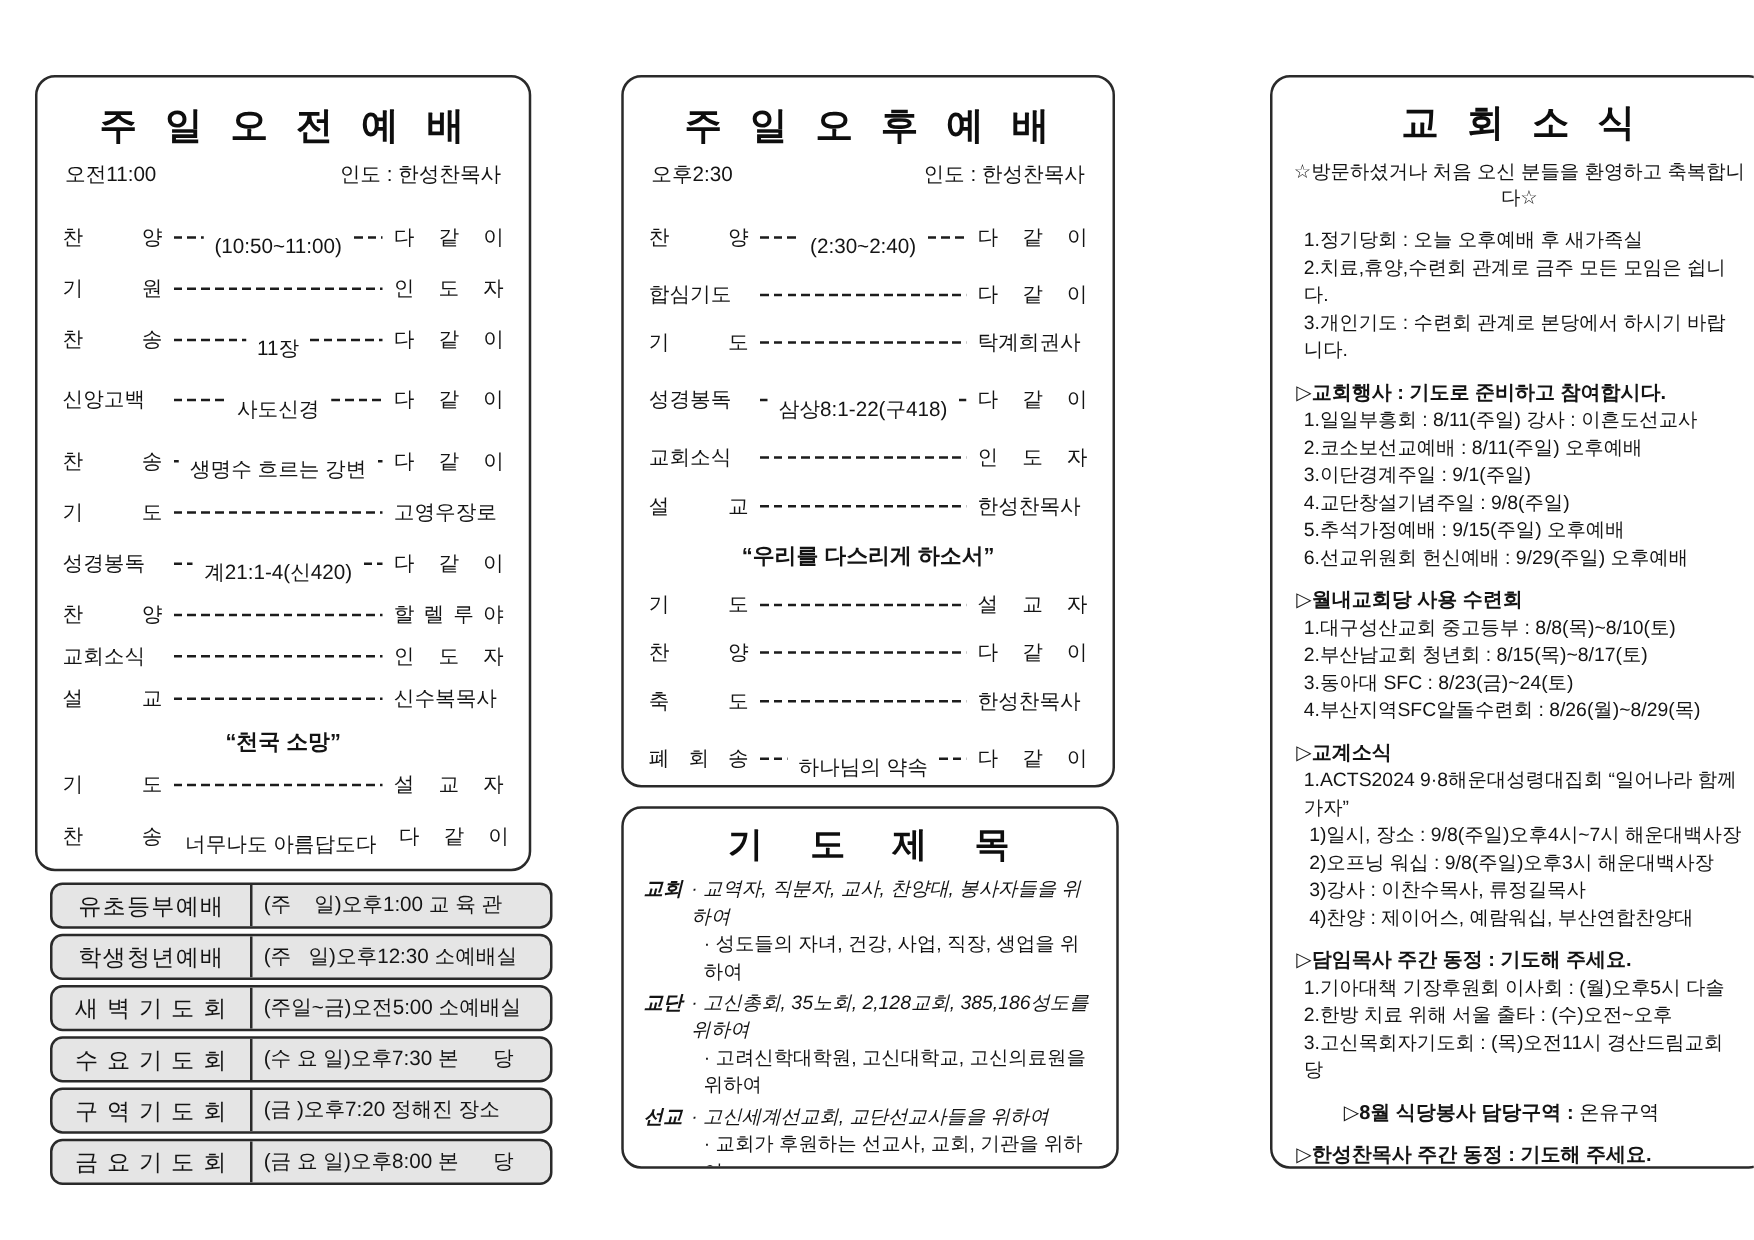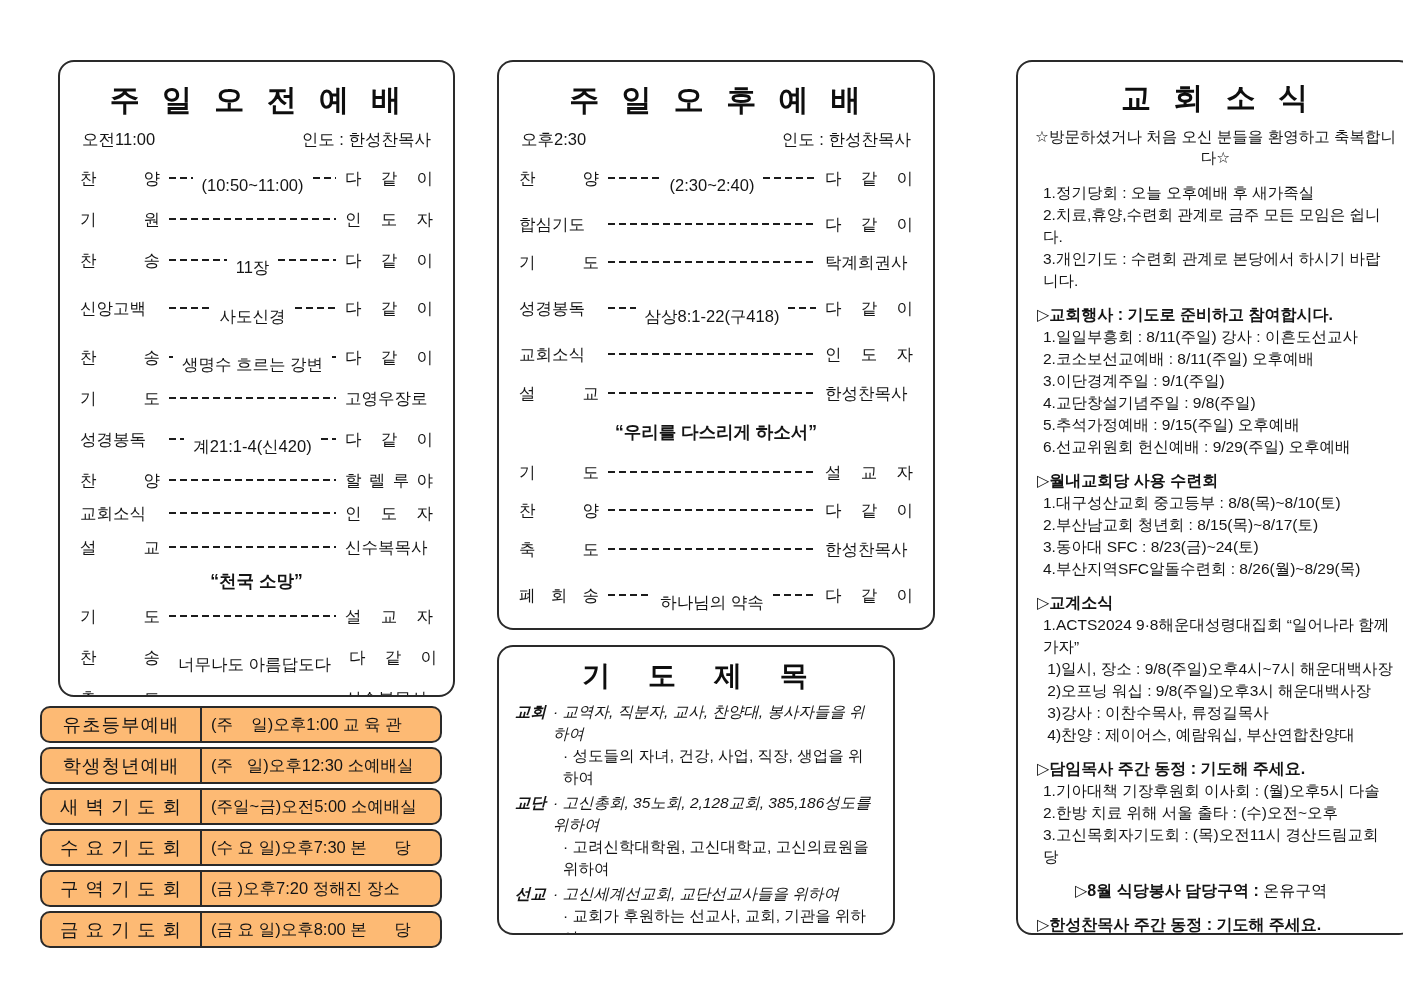--- a/index.html
+++ b/index.html
@@ -9,40 +9,40 @@
     -webkit-font-smoothing:antialiased;
   }
   .panel{
     position:absolute;background:#fff;border:2px solid #2a2a2a;border-radius:16px;
     box-sizing:border-box;overflow:hidden;
   }
   .panel-title{
     text-align:center;font-weight:bold;font-size:30px;letter-spacing:2px;word-spacing:10px;
     margin:10px 0 8px;color:#0e0e0e;
   }
-  .svc-head{display:flex;justify-content:space-between;font-size:16.5px;padding:0 6px;margin-bottom:0;}
+  .svc-head{display:flex;justify-content:space-between;font-size:16.5px;padding:0 6px;margin-bottom:12px;}
   .rows{display:flex;flex-direction:column;padding:8px 4px 0;}
   #morning-rows{gap:11.5px;}
   #afternoon-rows{gap:16.5px;}
   .svc-row{display:flex;align-items:center;font-size:16.5px;line-height:22px;}
   .svc-label{flex:0 0 80px;white-space:pre;text-align:justify;text-align-last:justify;}
   .svc-right{flex:0 0 88px;white-space:pre;text-align:justify;text-align-last:justify;}
   .svc-center{white-space:pre;flex:0 0 auto;margin-top:15px;}
   .dash{
     flex:1 1 auto;height:2px;margin:0 9px;align-self:center;
     background:repeating-linear-gradient(90deg,#1c1c1c 0 7px,transparent 7px 11px);
   }
   .sermon-title{text-align:center;font-weight:bold;font-size:17.5px;line-height:22px;margin:1px 0;}
   .svc-note{text-align:center;font-size:16.5px;line-height:22px;margin-top:3px;}
 
   
   #schedule{position:absolute;left:40px;top:706px;width:402px;}
   .sched-row{
     display:flex;border:2px solid #2a2a2a;border-radius:10px;height:33px;margin-bottom:4px;
-    box-sizing:content-box;background:#fdba74;align-items:stretch;overflow:hidden;
+    box-sizing:content-box;background:#e5e5e5;align-items:stretch;overflow:hidden;
   }
   .sched-name{
     flex:0 0 158px;border-right:2px solid #2a2a2a;font-size:18.5px;line-height:33px;
     text-align:center;white-space:pre;letter-spacing:1px;
   }
   .sched-detail{flex:1;font-size:16.5px;line-height:33px;white-space:pre;padding-left:9px;}
 
   
   .pt-item{font-size:15.5px;line-height:22px;margin-bottom:3px;padding:0 2px;}
   .pt-l1{display:flex;font-style:italic;}
@@ -51,22 +51,22 @@
 
   
   #news-body{padding:0 4px;}
   .welcome{text-align:center;font-size:15.5px;margin:0 0 13px;}
   .news-sec{margin-bottom:12px;}
   .news-heading{font-weight:bold;font-size:16px;line-height:22px;}
   .news-item{font-size:15.5px;line-height:22px;padding-left:6px;white-space:pre-wrap;}
   .news-inline{font-size:16px;line-height:22px;padding-left:38px;}
   .news-inline .bold{font-weight:bold;}
 
-  #morning{left:58px;top:60px;width:397px;height:637px;padding:8px 16px 0;}
-  #afternoon{left:497px;top:60px;width:438px;height:570px;padding:8px 16px 0;}
+  #morning{left:28px;top:60px;width:397px;height:637px;padding:8px 16px 0;}
+  #afternoon{left:497px;top:60px;width:395px;height:570px;padding:8px 16px 0;}
   #prayer{left:497px;top:645px;width:398px;height:290px;padding:4px 14px 0;}
   #prayer .panel-title{font-size:28px;margin:6px 0 6px;word-spacing:26px;}
   #news{left:1016px;top:60px;width:399px;height:875px;padding:6px 15px 0;}
 </style>
 </head>
 <body>
 
 <div class="panel" id="morning">
   <div class="panel-title">주 일 오 전 예 배</div>
   <div class="svc-head">

